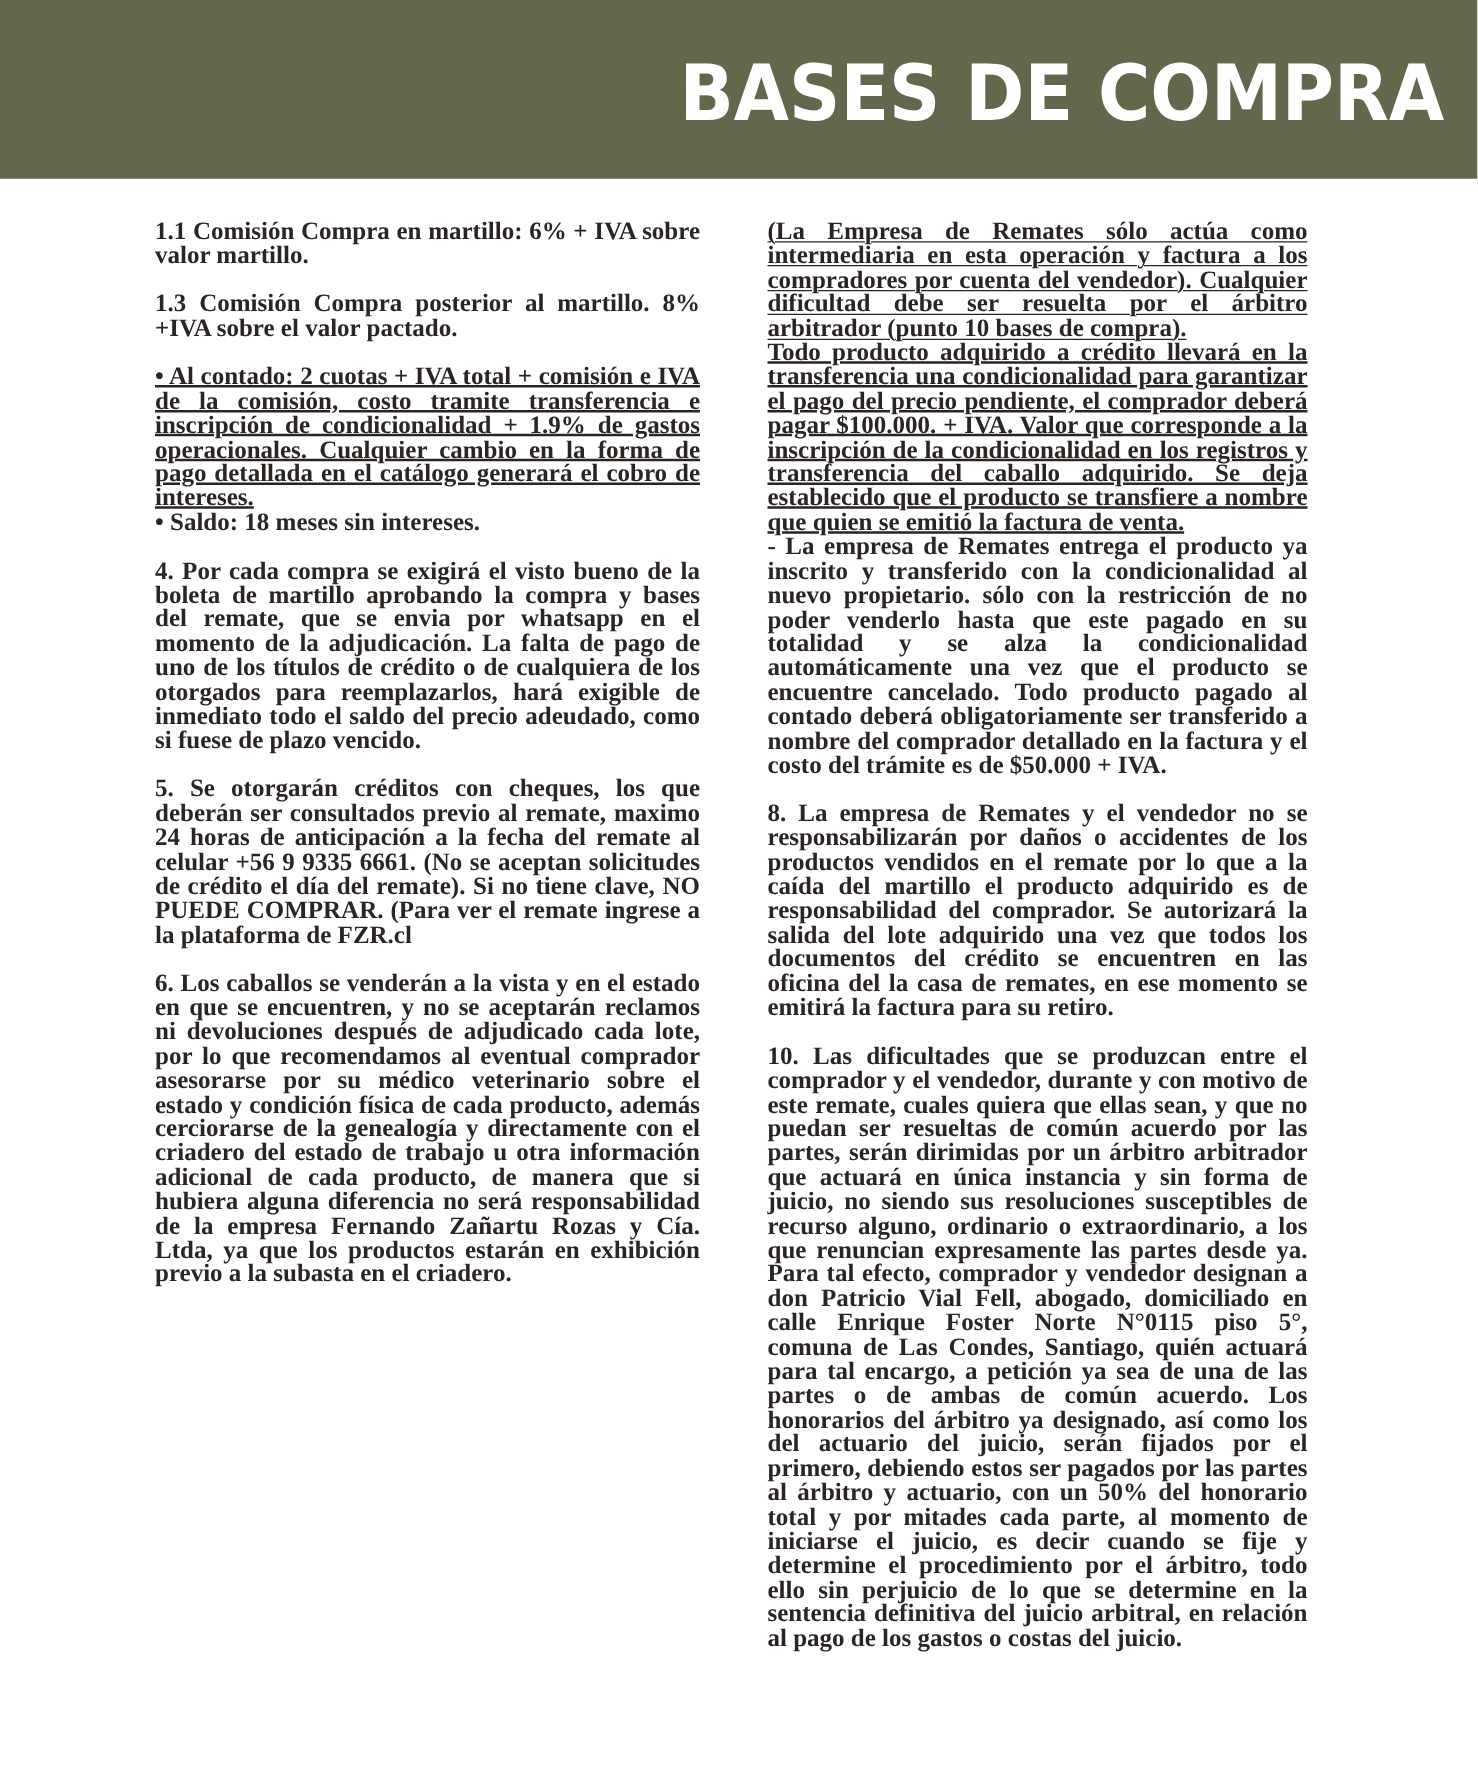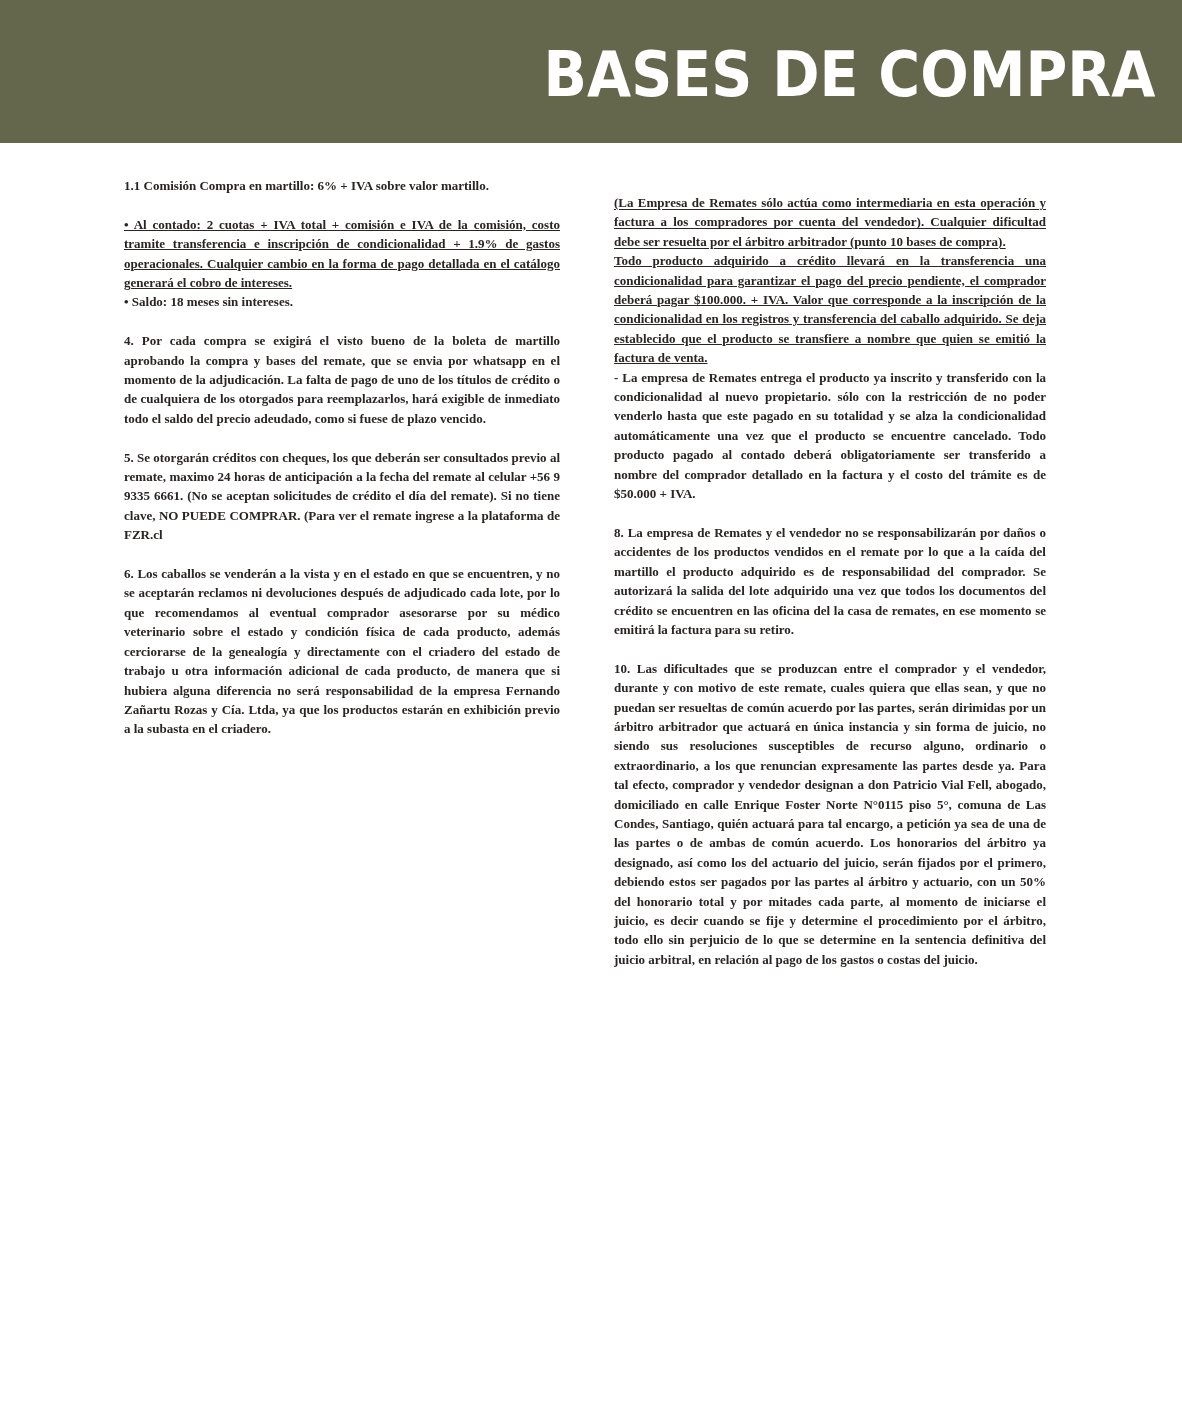--- a/index.html
+++ b/index.html
@@ -12,38 +12,39 @@
     .header h1 {
       margin: 0; color: #ffffff;
       font-family: "DejaVu Sans", sans-serif; font-weight: bold;
       font-size: 62px; letter-spacing: 0px;
       transform: scaleX(0.92);
       padding-top: 6px;
     }
     .col {
       position: absolute; top: 176px; width: 436px;
       font-family: "Liberation Serif", serif;
-      font-size: 13px; line-height: 19.4px; color: #2a2522;
+      font-size: 20px; line-height: 19.4px; color: #2a2522;
       text-align: justify;
     }
     .col.left { left: 124px; }
-    .col.right { left: 614px; width: 432px; margin-top: 17px; }
+    .col.right { left: 614px; width: 432px; }
     .col p { margin: 0 0 19.4px 0; font-weight: bold; }
     .col p.tight { margin-bottom: 0; text-decoration: underline; }
     .col p.u { text-decoration: underline; text-decoration-thickness: 1px; text-underline-offset: 2px; }
   </style>
 </head>
 <body>
 
 <div class="header">
   <h1>BASES DE COMPRA</h1>
 </div>
 
 <div class="col left">
   <p>1.1 Comisión Compra en martillo: 6% + IVA sobre valor martillo.</p>
+  <p>1.3 Comisión Compra posterior al martillo. 8% +IVA sobre el valor pactado.</p>
   <p class="tight">• Al contado: 2 cuotas + IVA total + comisión e IVA de la comisión, costo tramite transferencia e inscripción de condicionalidad + 1.9% de gastos operacionales. Cualquier cambio en la forma de pago detallada en el catálogo generará el cobro de intereses.</p>
   <p>• Saldo: 18 meses sin intereses.</p>
   <p>4. Por cada compra se exigirá el visto bueno de la boleta de martillo aprobando la compra y bases del remate, que se envia por whatsapp en el momento de la adjudicación. La falta de pago de uno de los títulos de crédito o de cualquiera de los otorgados para reemplazarlos, hará exigible de inmediato todo el saldo del precio adeudado, como si fuese de plazo vencido.</p>
   <p>5. Se otorgarán créditos con cheques, los que deberán ser consultados previo al remate, maximo 24 horas de anticipación a la fecha del remate al celular +56 9 9335 6661. (No se aceptan solicitudes de crédito el día del remate). Si no tiene clave, NO PUEDE COMPRAR. (Para ver el remate ingrese a la plataforma de FZR.cl</p>
   <p>6. Los caballos se venderán a la vista y en el estado en que se encuentren, y no se aceptarán reclamos ni devoluciones después de adjudicado cada lote, por lo que recomendamos al eventual comprador asesorarse por su médico veterinario sobre el estado y condición física de cada producto, además cerciorarse de la genealogía y directamente con el criadero del estado de trabajo u otra información adicional de cada producto, de manera que si hubiera alguna diferencia no será responsabilidad de la empresa Fernando Zañartu Rozas y Cía. Ltda, ya que los productos estarán en exhibición previo a la subasta en el criadero.</p>
 </div>
 
 <div class="col right">
   <p class="tight u">(La Empresa de Remates sólo actúa como intermediaria en esta operación y factura a los compradores por cuenta del vendedor). Cualquier dificultad debe ser resuelta por el árbitro arbitrador (punto 10 bases de compra).</p>
   <p class="tight">Todo producto adquirido a crédito llevará en la transferencia una condicionalidad para garantizar el pago del precio pendiente, el comprador deberá pagar $100.000. + IVA. Valor que corresponde a la inscripción de la condicionalidad en los registros y transferencia del caballo adquirido. Se deja establecido que el producto se transfiere a nombre que quien se emitió la factura de venta.</p>

